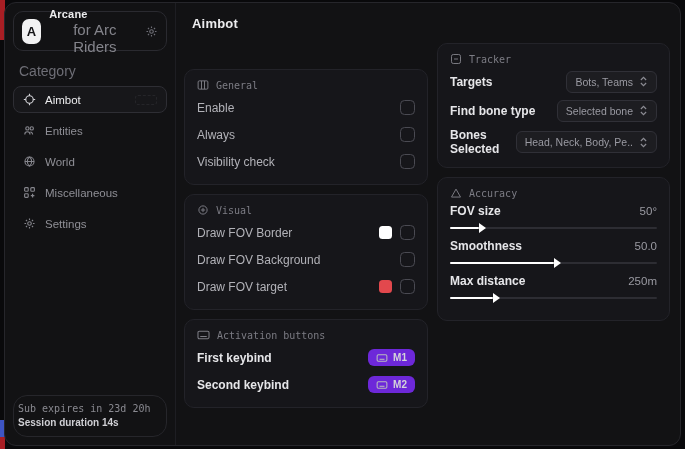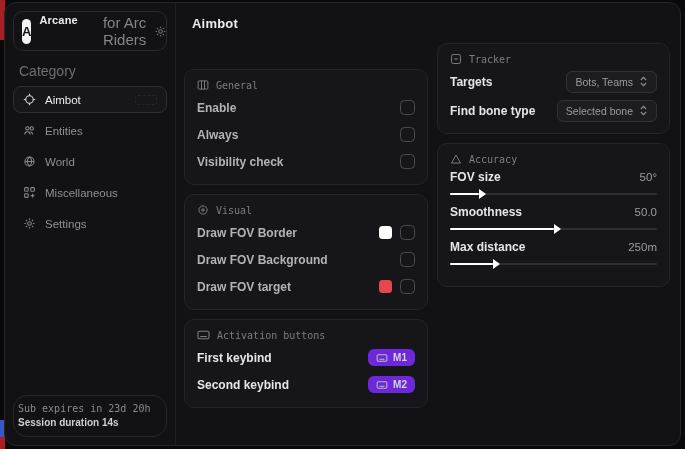--- a/index.html
+++ b/index.html
@@ -17,21 +17,21 @@
     display:flex; overflow:hidden; }
 
   
   .sidebar { width:171px; min-width:171px; border-right:1px solid #1e1e23;
     display:flex; flex-direction:column; }
   .sidebar-header { margin:8px 8px 0 8px; border:1px solid #2a2a30; border-radius:10px;
     padding:6px 8px; display:flex; align-items:center; gap:8px; height:40px; }
   .logo { width:25px; height:25px; background:#f2f2f3; border-radius:7px;
     display:flex; align-items:center; justify-content:center;
     color:#131316; font-weight:700; font-size:13px; }
-  .app-meta { display:flex; gap:1px; }
+  .app-meta { display:flex; flex-direction:column; gap:1px; }
   .app-title { font-size:11px; font-weight:700; color:#ececee; letter-spacing:.2px; }
   .app-sub { font-size:15px; color:#84848b;padding-left:24px; }
   .hdr-gear { margin-left:auto; color:#6f6f77; display:flex; }
 
   .category-label { font-size:14px; color:#6e6e76; margin:12px 14px 7px 14px; }
   .nav { display:flex; flex-direction:column; gap:4px; padding:0 8px; }
   .nav-item { display:flex; align-items:center; gap:9px; height:27px; padding:0 9px;
     border-radius:8px; border:1px solid transparent; color:#8f8f96; font-size:11.5px;
     cursor:pointer; position:relative; }
   .nav-item .ic { display:flex; color:#85858c; }
@@ -55,21 +55,21 @@
   .col-left { width:244px; min-width:244px;margin-top:26px; }
   .col-right { flex:1; min-width:0; }
 
   .card { background:#16161a; border:1px solid #232329; border-radius:10px; padding:9px 12px 11px; }
   .card-header { display:flex; align-items:center; gap:7px;
     font-family:"DejaVu Sans Mono", monospace; font-size:10px; color:#7c7c84; margin-bottom:5px; }
   .card-header .ic { display:flex; color:#7c7c84; }
 
   .row { display:flex; align-items:center; justify-content:space-between; min-height:23px; }
   .rows { display:flex; flex-direction:column; gap:4px; }
-  .row-label { font-size:12px; color:#b2b2b8;font-weight:bold; }
+  .row-label { font-size:12px; color:#b2b2b8; }
   .row-label.strong { color:#e6e6e9; font-weight:700; font-size:12px; }
   .ctrls { display:flex; align-items:center; gap:8px; }
 
   .checkbox { width:15px; height:15px; border:1.5px solid #4a4a52; border-radius:4.5px;
     background:transparent; cursor:pointer; }
   .swatch { width:13px; height:13px; border-radius:3.5px; cursor:pointer; }
 
   .keybtn { display:flex; align-items:center; gap:5px; background:#6d28d9; border-radius:6px;
     padding:3px 8px; font-size:10px; font-weight:700; color:#d4d4d9; cursor:pointer; }
   .keybtn .ic { display:flex; color:#b9b9bf; }
@@ -313,20 +313,31 @@
                 <span class="row-label strong">Find bone type</span>
                 <span class="selectbtn">
                   <span>Selected bone</span>
                   <span class="ic">
                     <svg width="9" height="11" viewBox="0 0 12 14" fill="none" stroke="currentColor" stroke-width="1.6">
                       <path d="M2.5 5l3.5-3.5L9.5 5M2.5 9l3.5 3.5L9.5 9"></path>
                     </svg>
                   </span>
                 </span>
               </div>
+              <div class="row">
+                <span class="row-label strong">Bones Selected</span>
+                <span class="selectbtn">
+                  <span>Head, Neck, Body, Pe..</span>
+                  <span class="ic">
+                    <svg width="9" height="11" viewBox="0 0 12 14" fill="none" stroke="currentColor" stroke-width="1.6">
+                      <path d="M2.5 5l3.5-3.5L9.5 5M2.5 9l3.5 3.5L9.5 9"></path>
+                    </svg>
+                  </span>
+                </span>
+              </div>
             </div>
           </div>
 
           <div class="card">
             <div class="card-header">
               <span class="ic">
                 <svg width="12" height="12" viewBox="0 0 16 16" fill="none" stroke="currentColor" stroke-width="1.3">
                   <path d="M8 2.8L14 13.4H2z" stroke-linejoin="round"></path>
                 </svg>
               </span>

